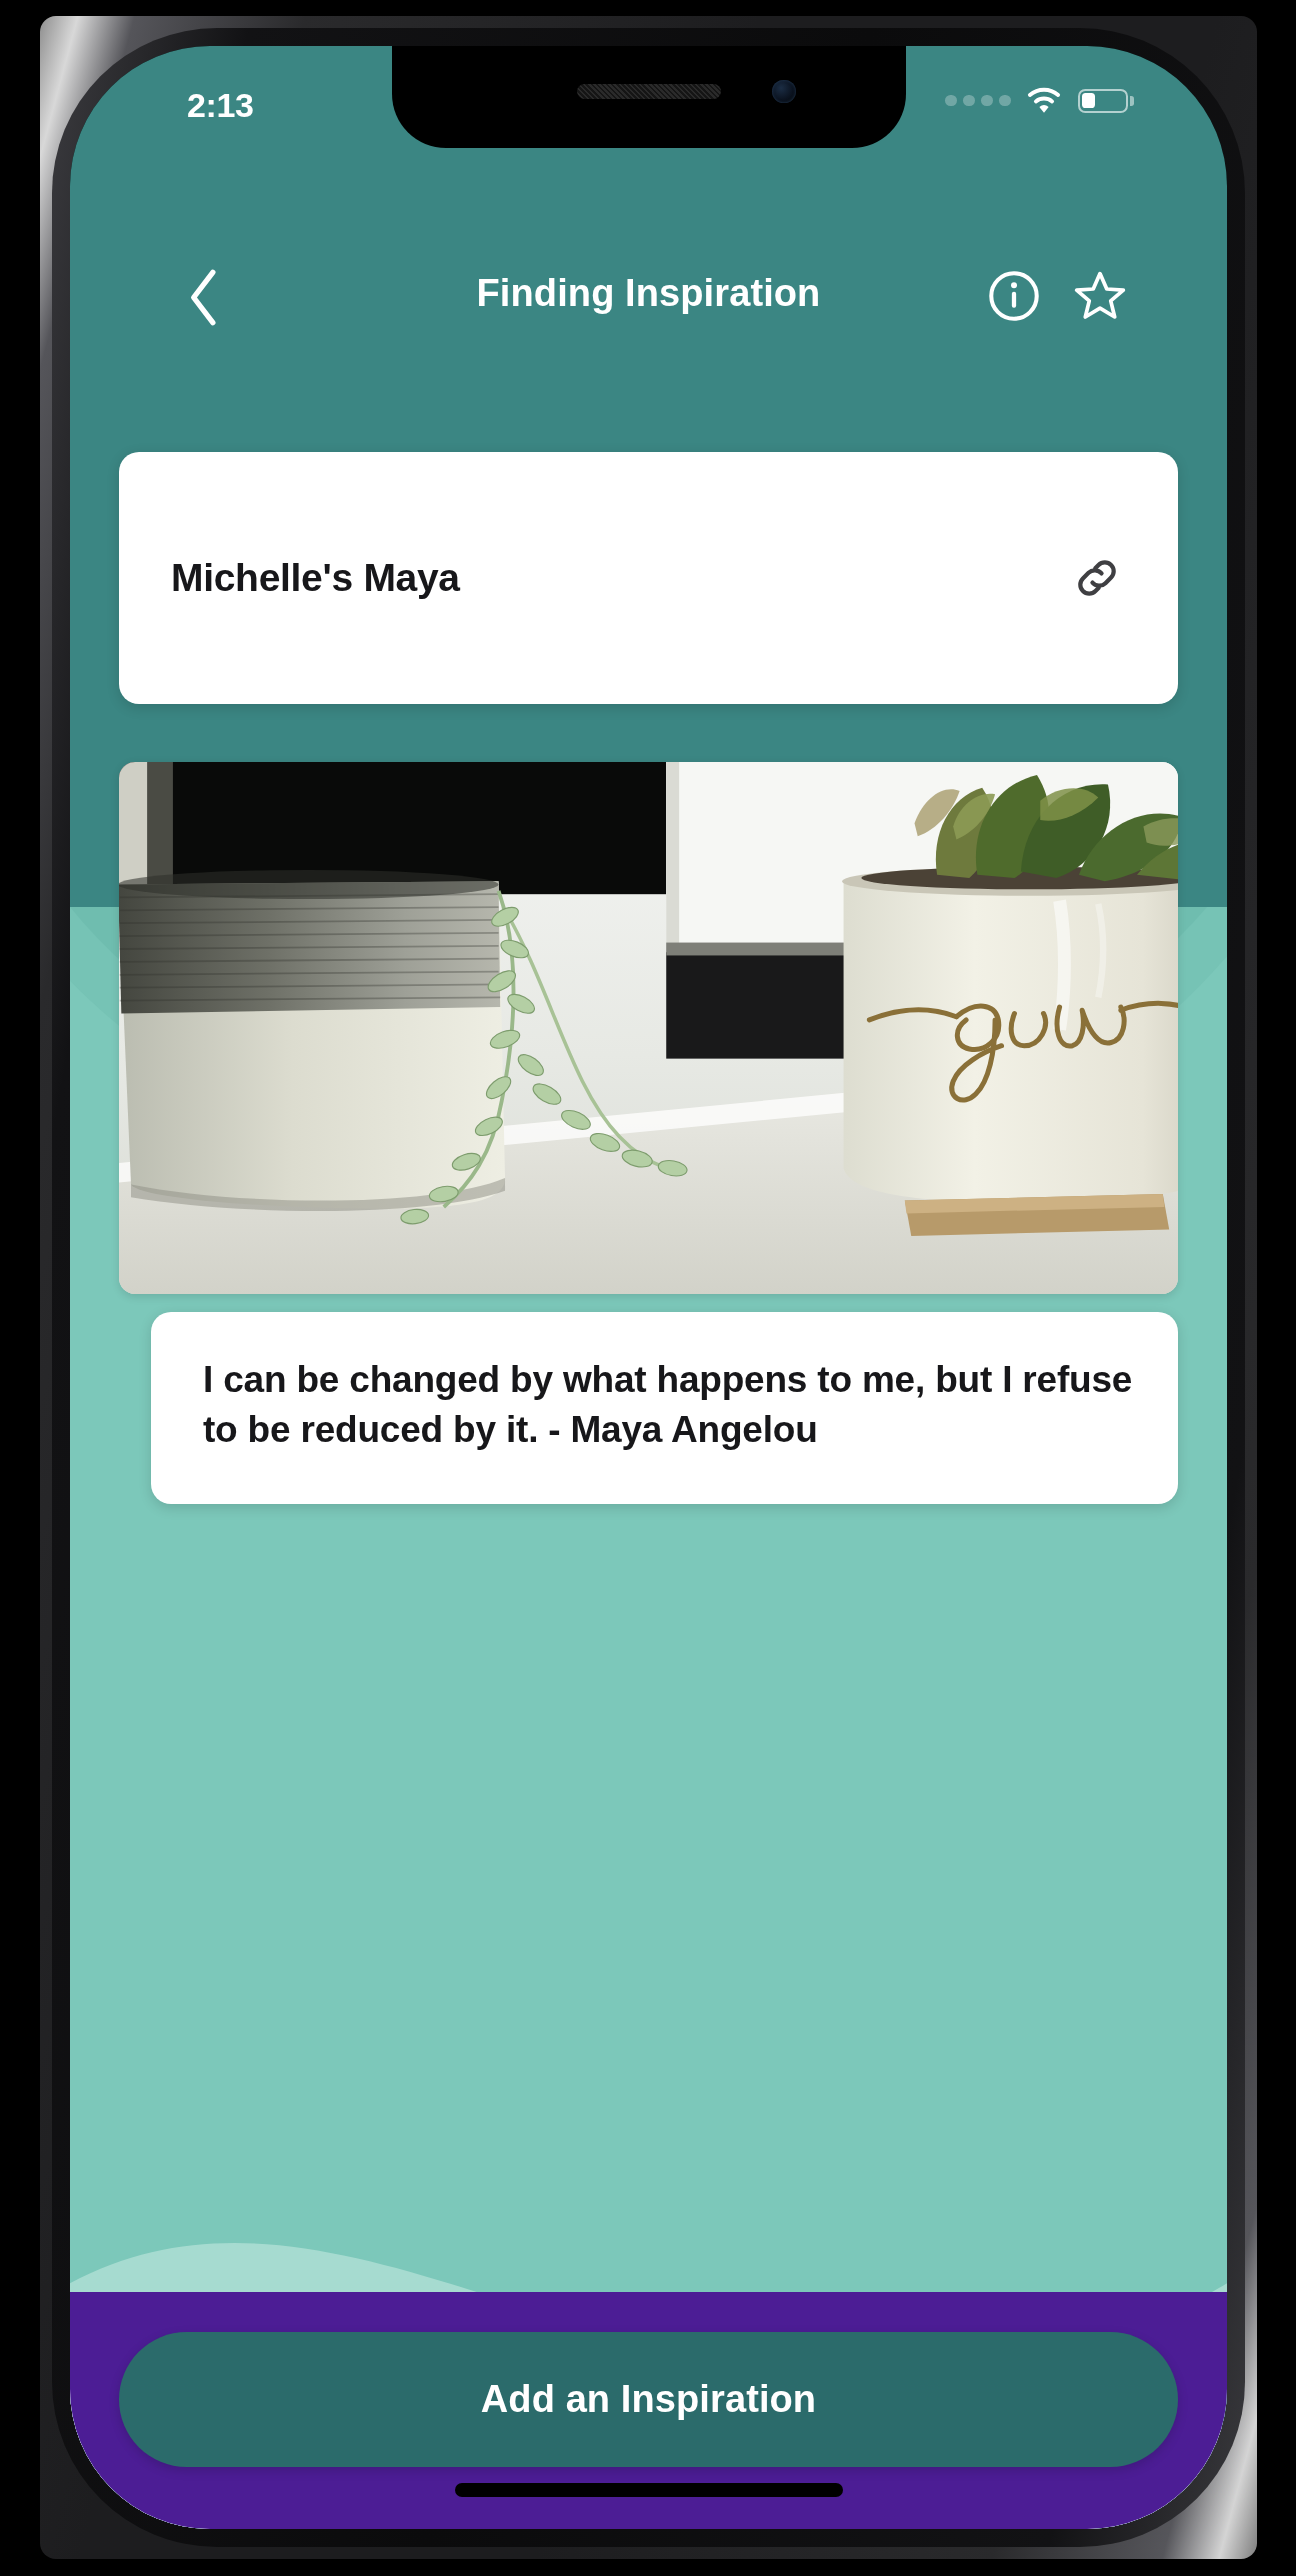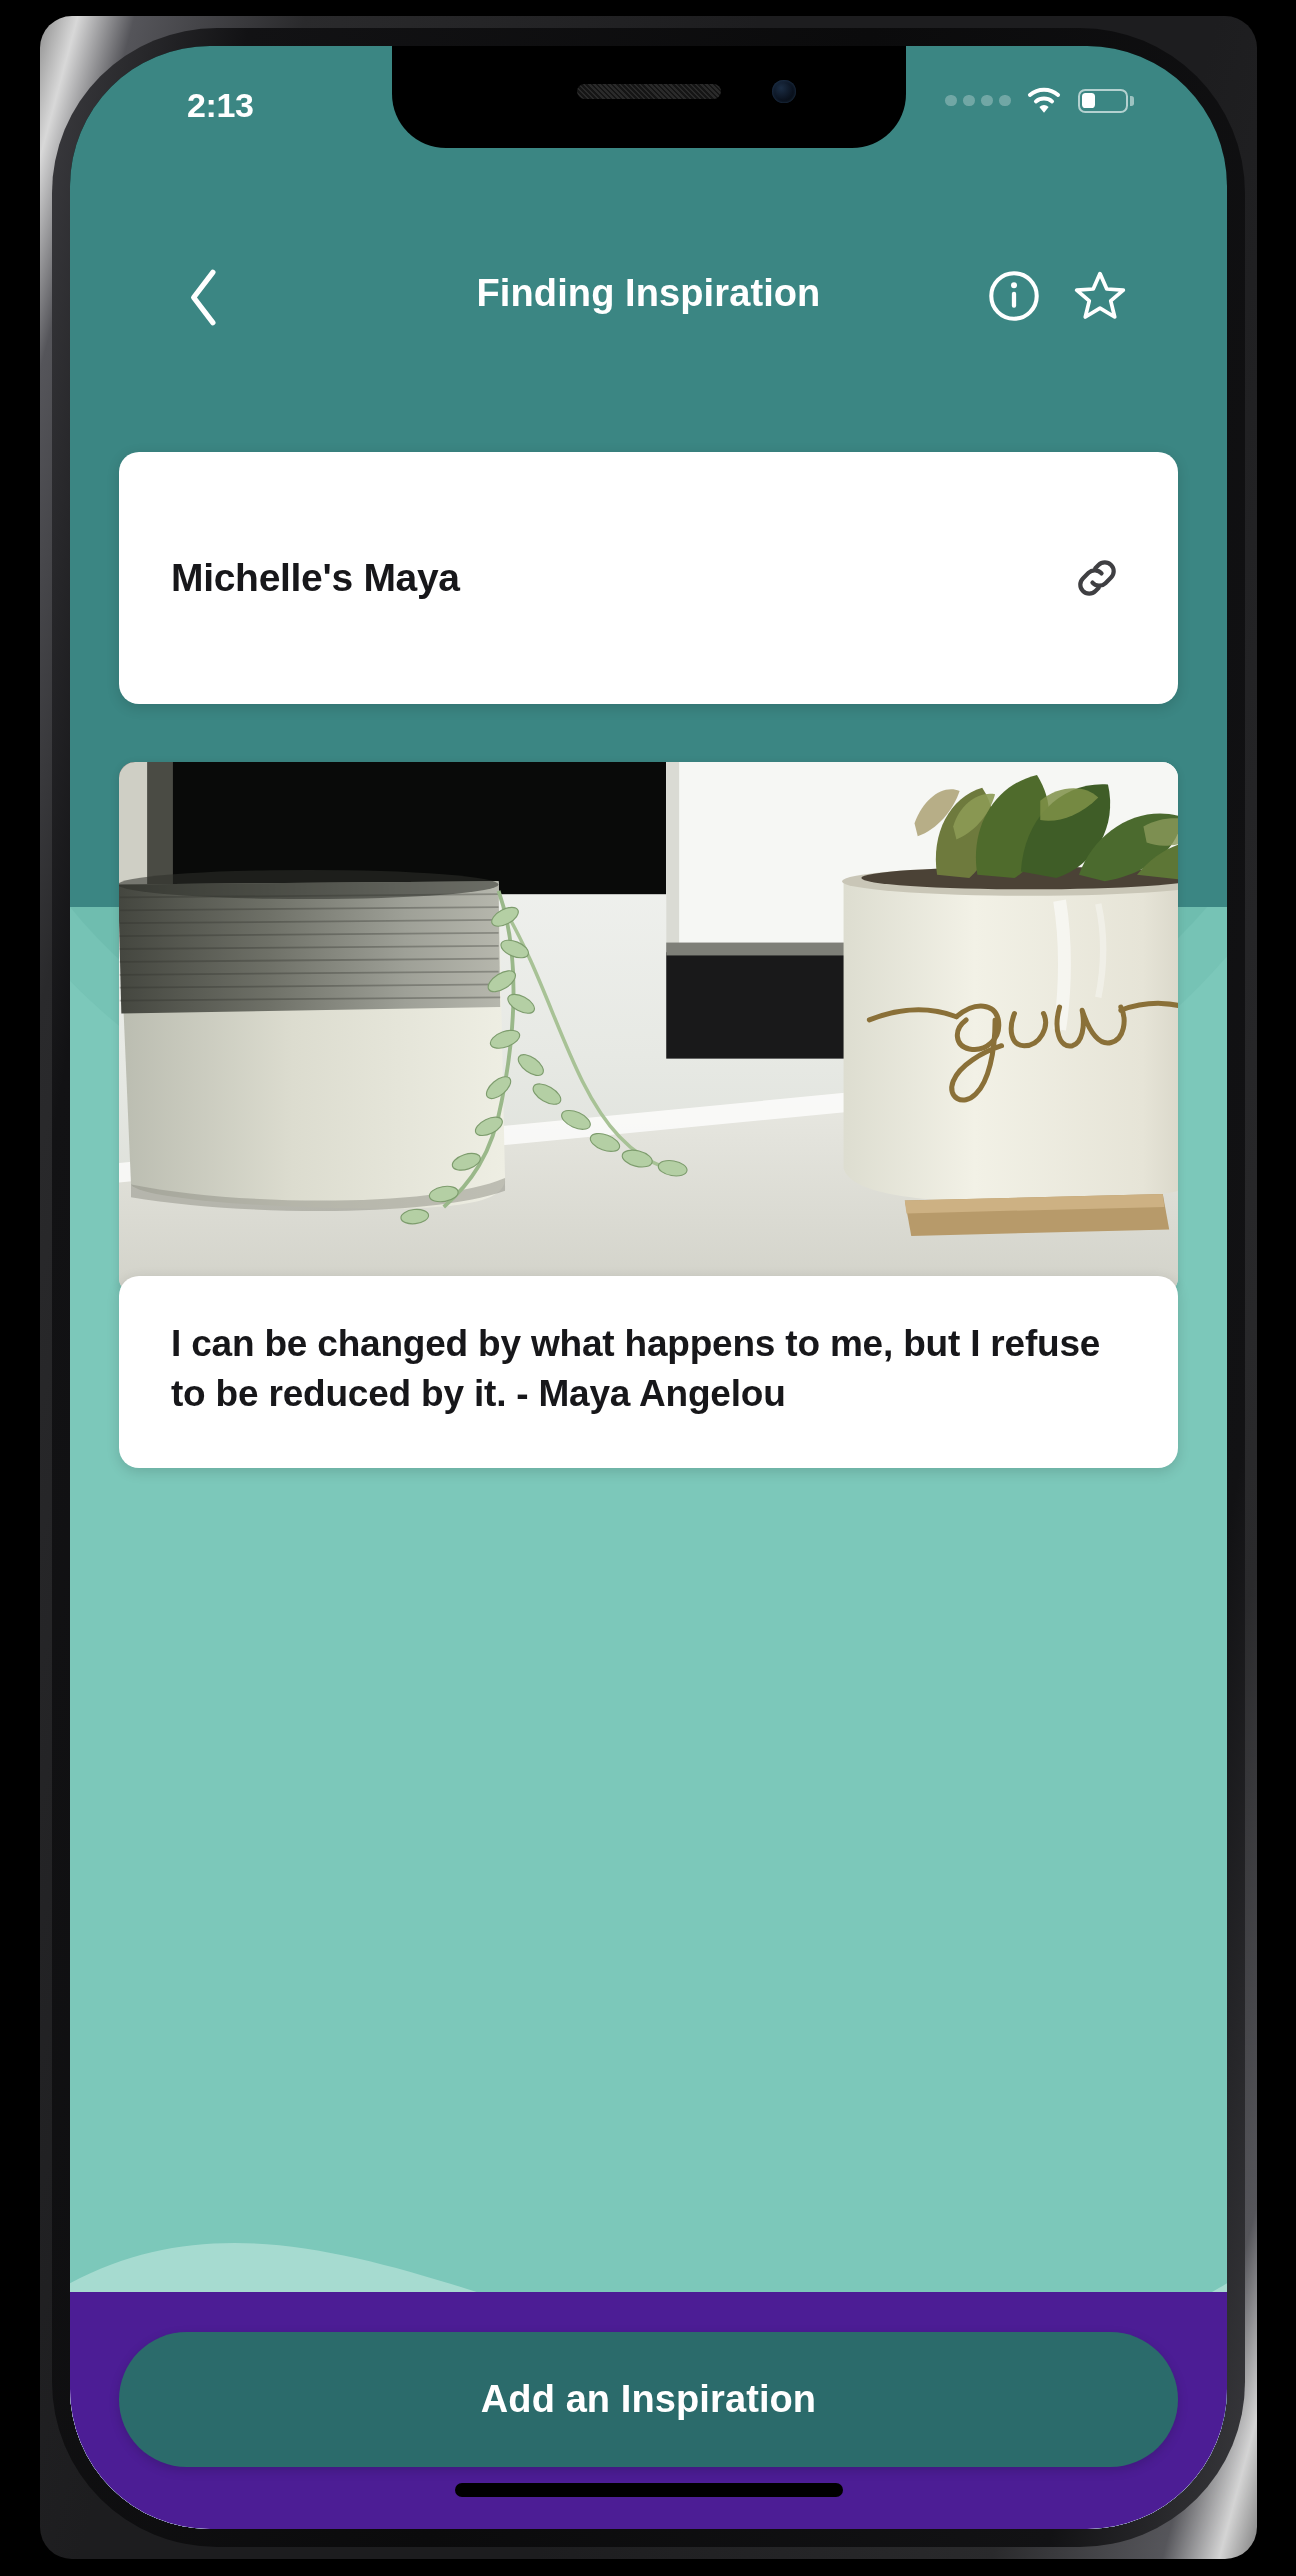--- a/index.html
+++ b/index.html
@@ -12,21 +12,21 @@
     overflow: hidden;
   }
 
   
   #device-frame {
     position: absolute;
     left: 40px;
     top: 16px;
     width: 1217px;
     height: 2543px;
-    border-radius: 32px;
+    border-radius: 16px;
     background: linear-gradient(105deg,
         #8e8e8e 0%, #d8d8d8 2%, #55555a 5%,
         #2a2a2c 14%, #1d1d1f 38%, #1d1d1f 62%,
         #2a2a2c 86%, #56565b 95%, #d4d4d4 98%, #7d7d7d 100%);
     box-shadow: 0 0 0 0.9px #000;
   }
 
   #frame-inner-bezel {
     position: absolute;
     left: 11.7px;
@@ -237,22 +237,23 @@
     height: 532px;
     border-radius: 16px;
     overflow: hidden;
     z-index: 5;
     box-shadow: 0 2.7px 9px rgba(0,0,0,0.12);
   }
   #photo-svg { width: 100%; height: 100%; display: block; }
 
   
   #quote-card {
-    top: 926px;
+    top: 962px;
     padding: 43px 39px 50px 52px;
+    margin-left: 32px;
   }
   #quote-text {
     font-size: 37px;
     font-weight: 700;
     line-height: 1.34;
     color: #17171a;
     letter-spacing: -0.2px;
   }
 
   

